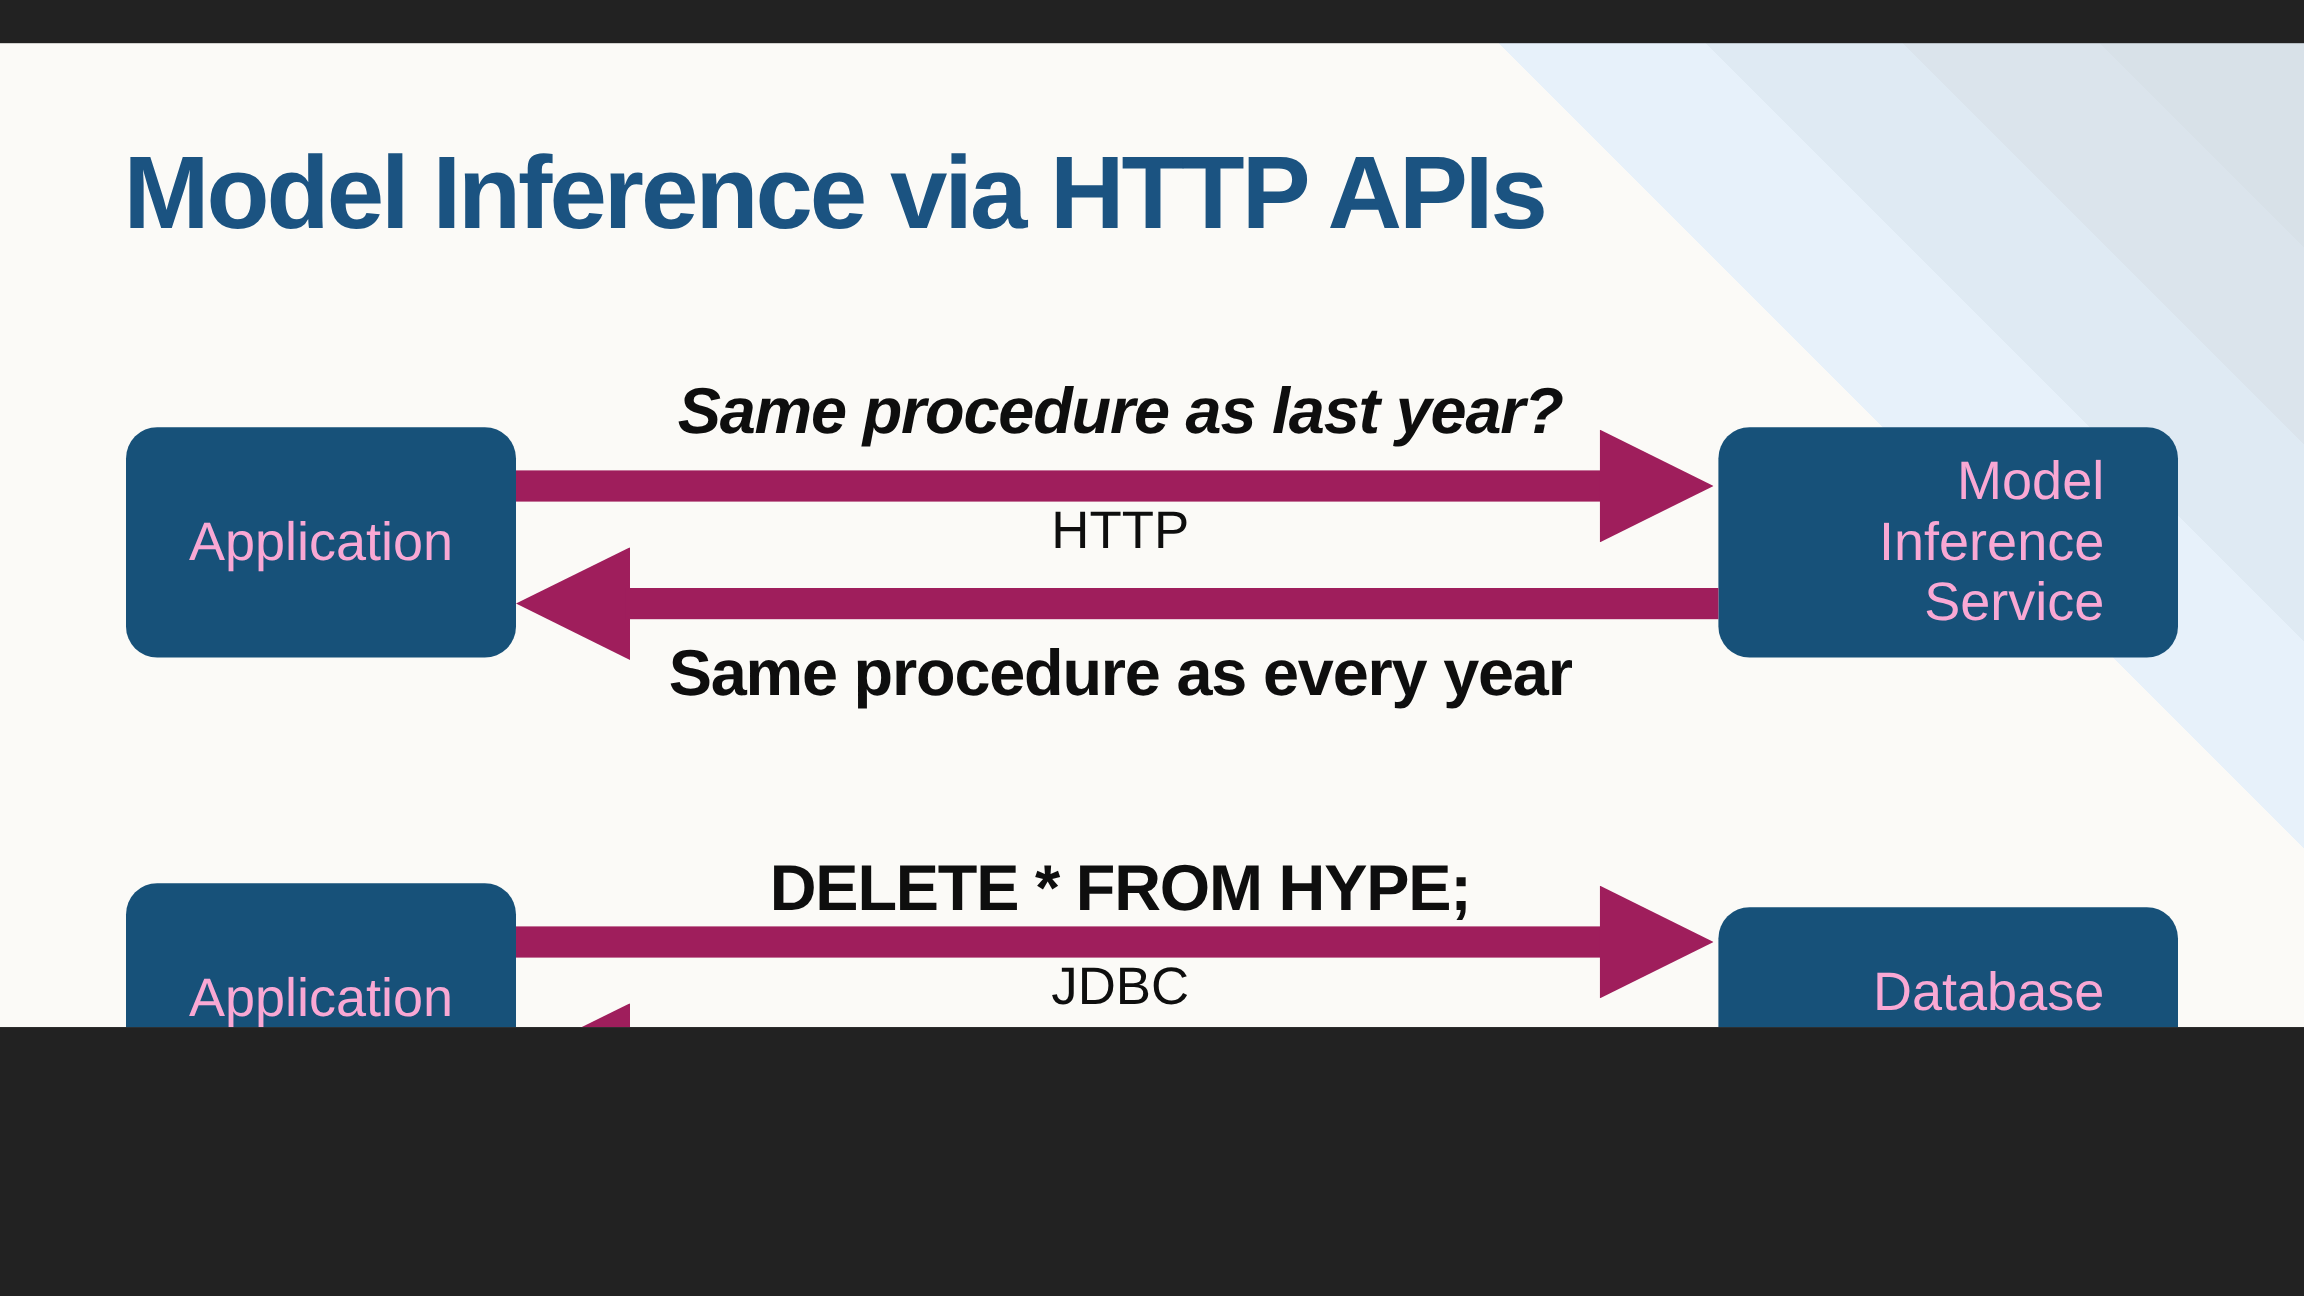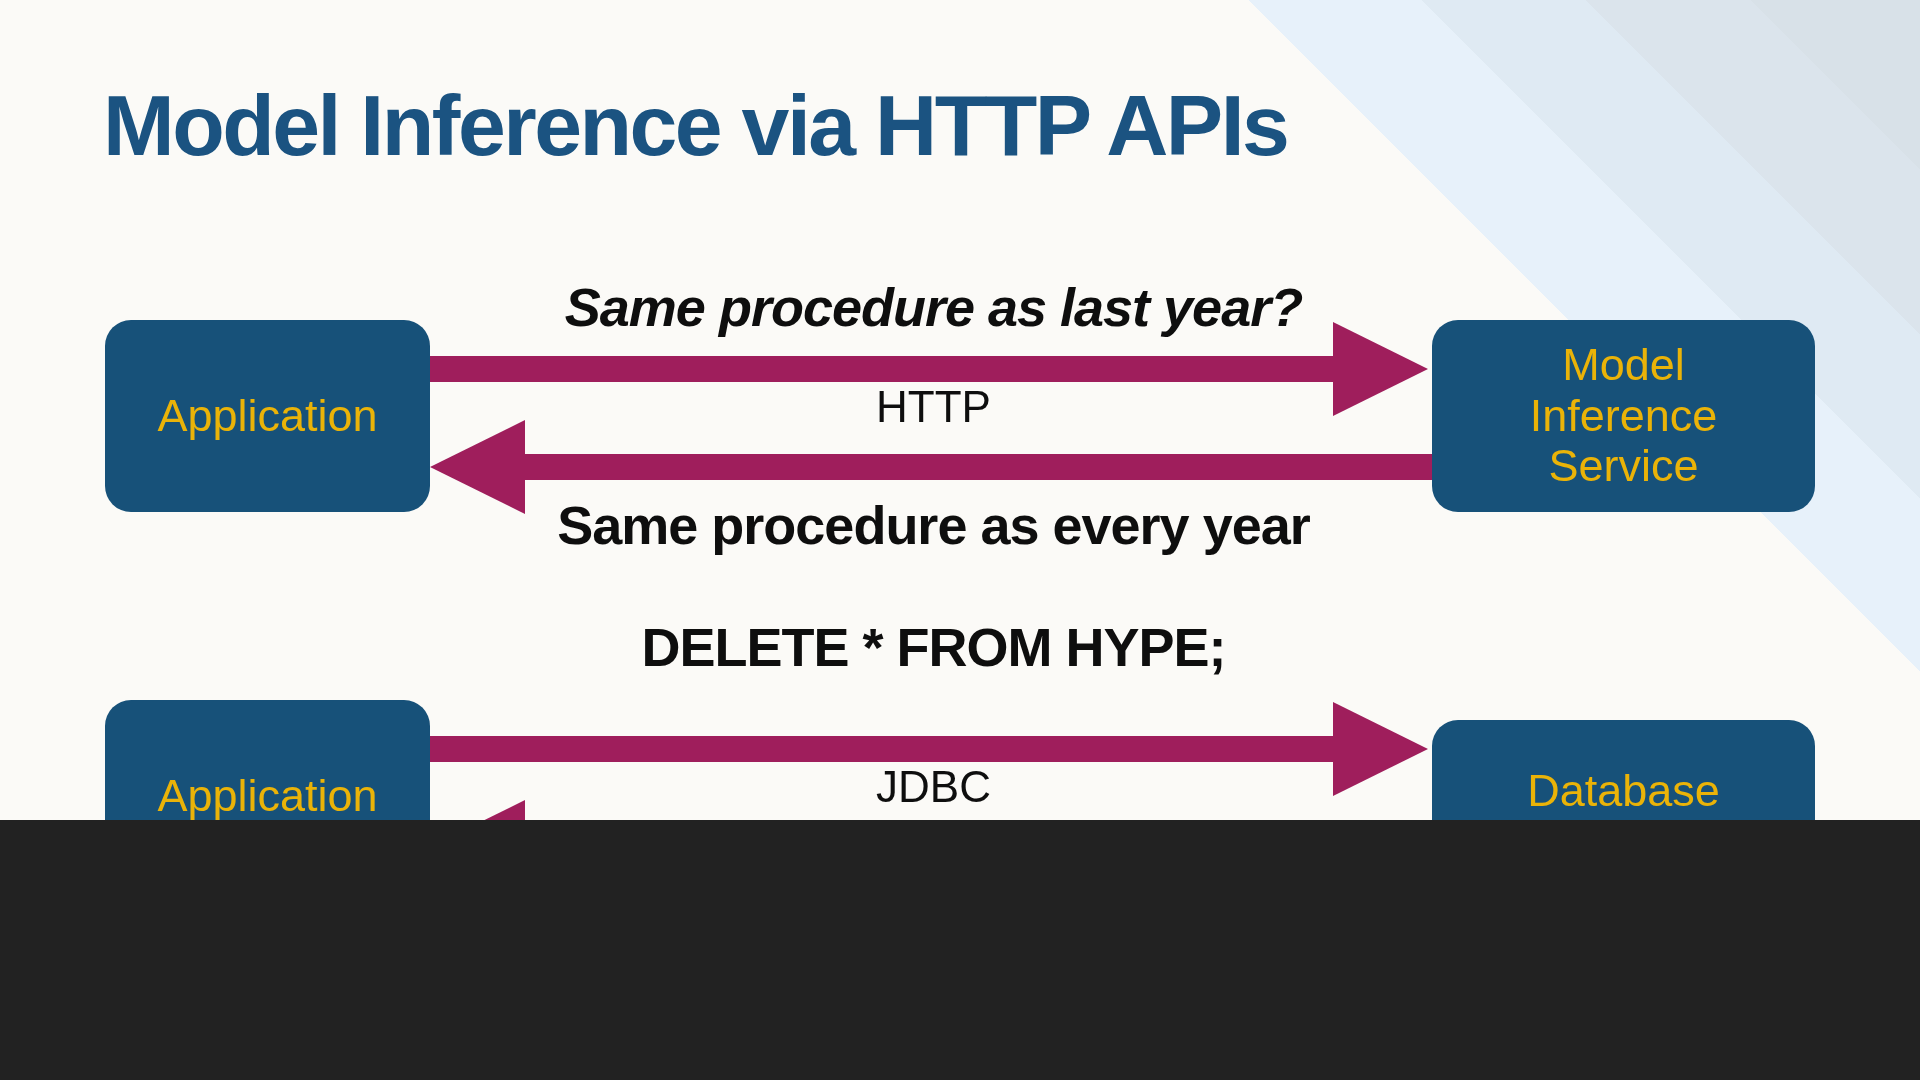--- a/index.html
+++ b/index.html
@@ -21,34 +21,35 @@
   #slide{
     position:relative;
     width:1920px;height:820px;
     overflow:hidden;
     background:linear-gradient(45deg,
       var(--bg-offwhite) 0 75.5%,
       var(--stripe-1) 75.5% 81.8%,
       var(--stripe-2) 81.8% 87.8%,
       var(--stripe-3) 87.8% 93.8%,
       var(--stripe-4) 93.8% 100%);
+    margin-top:36px;
   }
   .title{
     position:absolute;left:103px;top:76px;
     font-size:86px;font-weight:bold;letter-spacing:-2.5px;
     color:var(--title-blue);
     white-space:nowrap;
   }
   .box{
     position:absolute;
     background:var(--box-blue);
     border-radius:26px;
-    color:#eab308;
+    color:#f9a8d4;
     display:flex;align-items:center;justify-content:center;
-    text-align:center;
+    text-align:right;
   }
   .box .box-label{
     font-size:45px;line-height:1.12;font-weight:500;
     max-width:260px;
   }
   #box-app-1{left:105px;top:320px;width:325px;height:192px;}
   #box-mis  {left:1432px;top:320px;width:383px;height:192px;}
   #box-app-2{left:105px;top:700px;width:325px;height:192px;}
   #box-db   {left:1432px;top:720px;width:383px;height:192px;}
 
@@ -71,21 +72,21 @@
   .lbl{
     position:absolute;left:430px;width:1007px;
     text-align:center;color:var(--label-black);
     white-space:nowrap;
   }
   .lbl-strong{font-size:54px;font-weight:bold;letter-spacing:-1px;}
   .lbl-proto{font-size:44px;font-weight:400;}
   #f1-request {top:276px;font-style:italic;}
   #f1-proto   {top:382px;}
   #f1-response{top:494px;text-align:center;}
-  #f2-request {top:616px;}
+  #f2-request {top:673px;}
   #f2-proto   {top:762px;}
   #f2-response{top:886px;}
 
   .footer{
     position:absolute;right:58px;top:980px;
     font-size:32px;font-weight:bold;
     color:var(--title-blue);
     white-space:nowrap;
   }
 </style>

